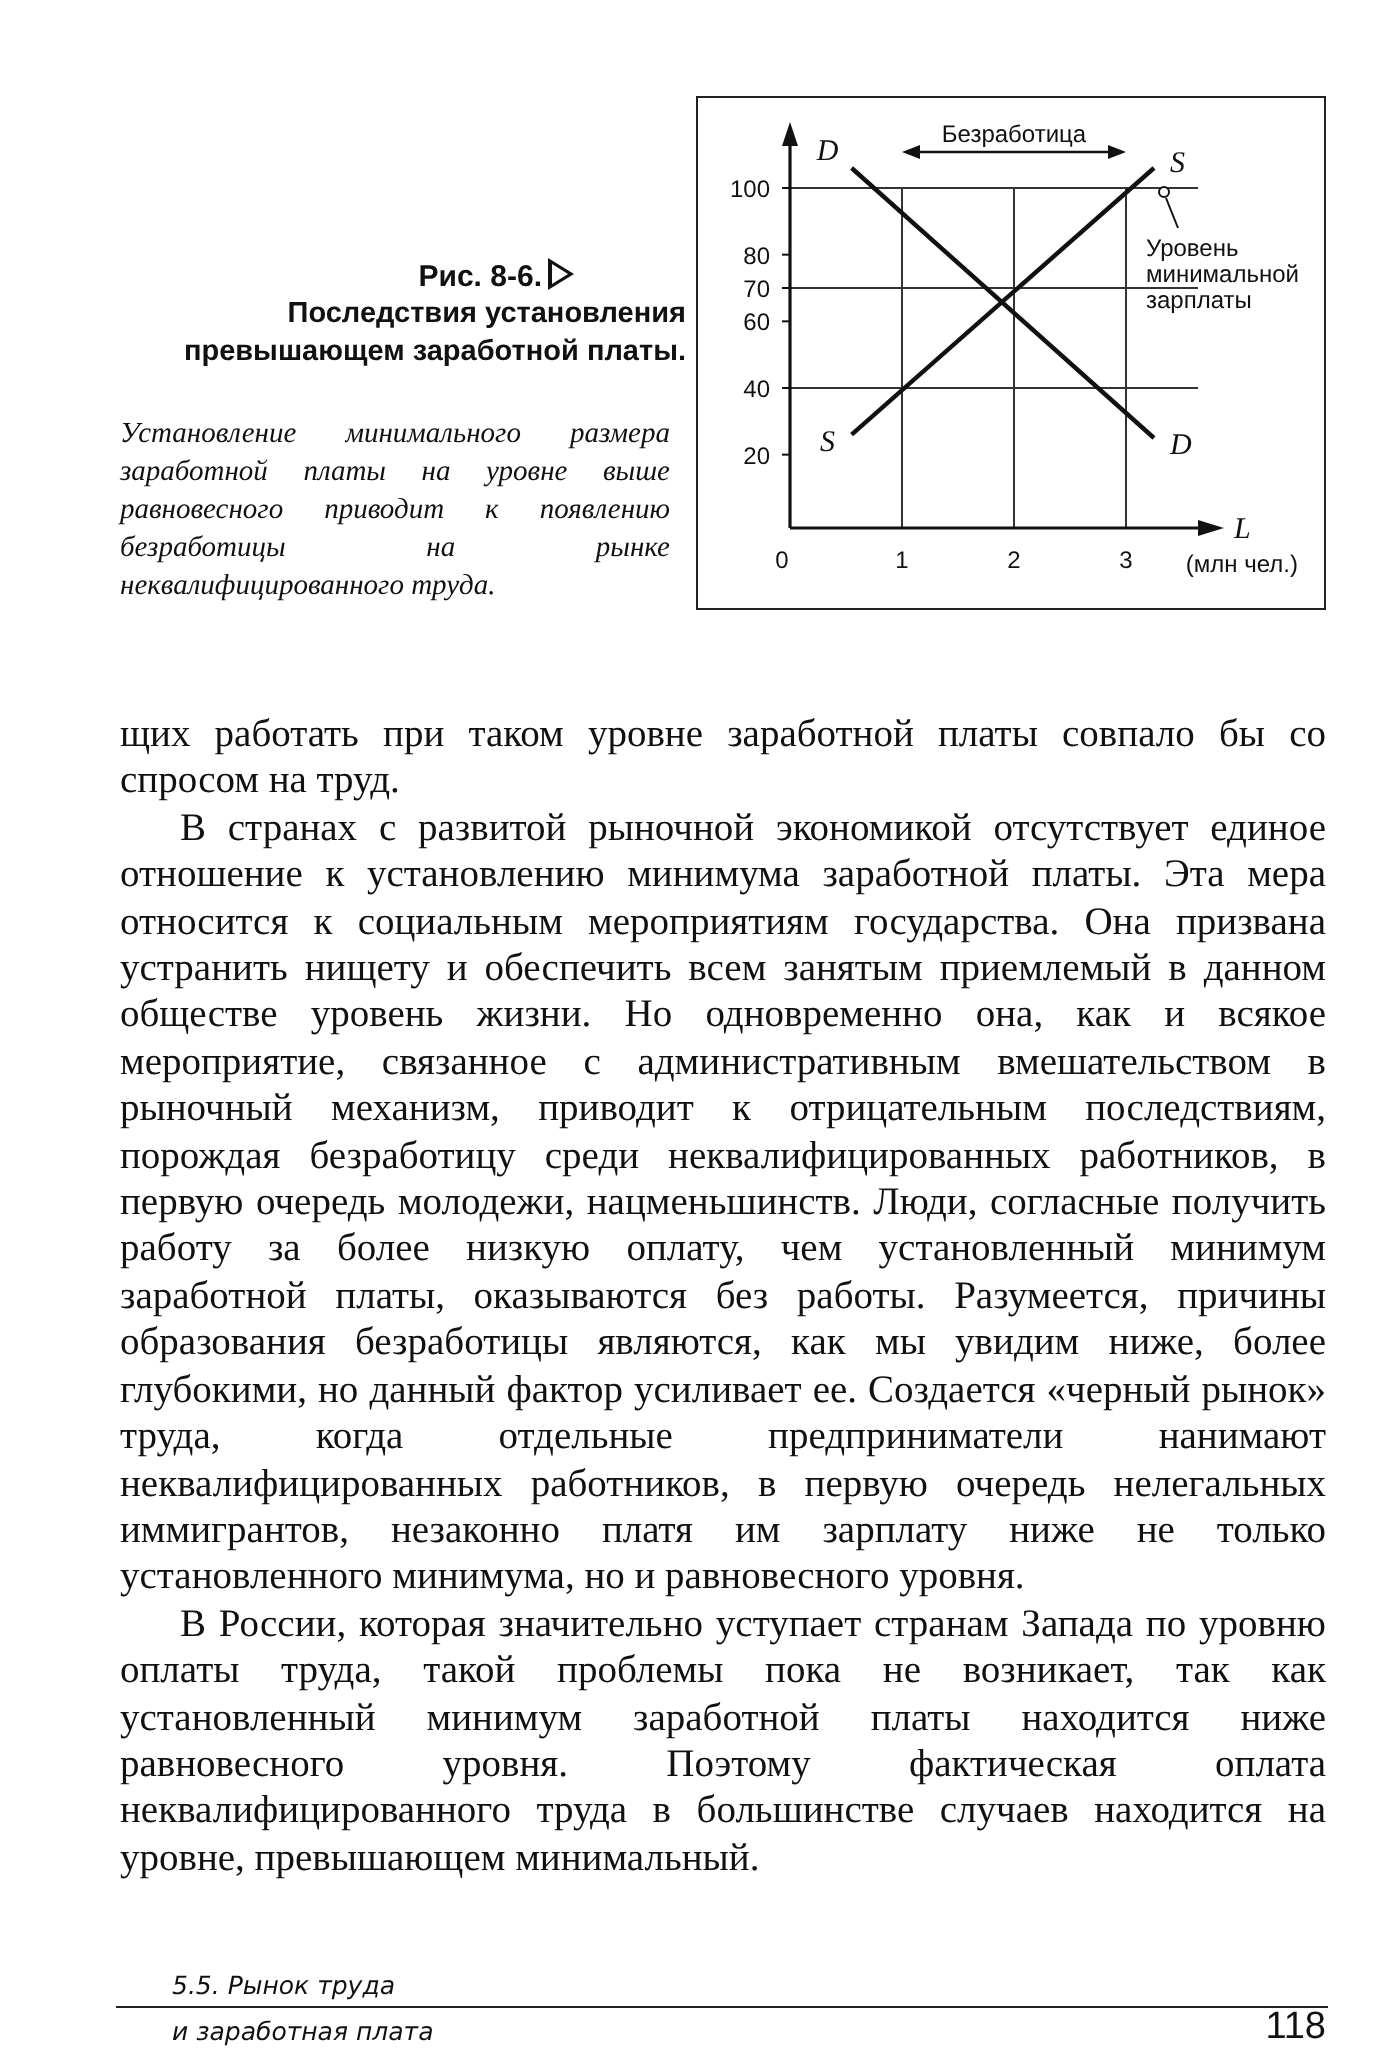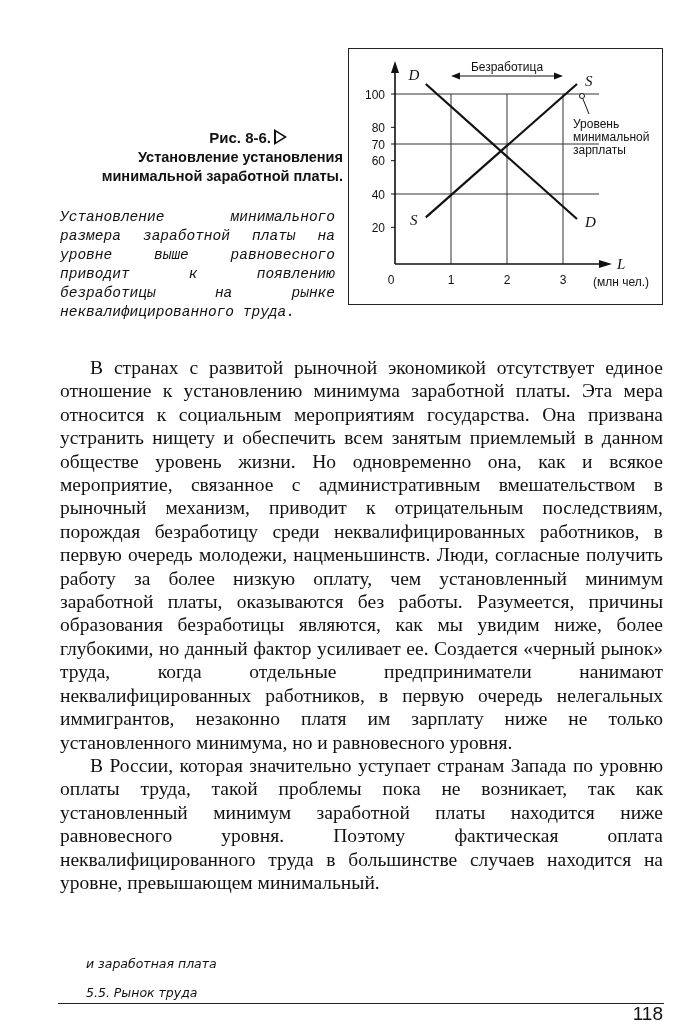--- a/index.html
+++ b/index.html
@@ -1,39 +1,39 @@
 <!DOCTYPE html>
 <html><head>
 <meta charset="utf-8">
 <style>
   html, body { margin: 0; padding: 0; background: #fff; }
   body { width: 697px; height: 1024px; position: relative; overflow: hidden; color: #111; }
   .caption-num { position: absolute; right: 410px; top: 127px; font-family: "Liberation Sans", sans-serif; font-weight: bold; font-size: 15px; margin-left: 36px; }
   .caption-tri { display: inline-block; width: 0; height: 0; border-top: 8px solid transparent; border-bottom: 8px solid transparent; border-left: 13px solid #111; position: relative; top: 2px; margin-left: 3px; }
   .caption-tri::after { content: ""; position: absolute; left: -11px; top: -5px; border-top: 5px solid transparent; border-bottom: 5px solid transparent; border-left: 8px solid #fff; }
   .caption-title { position: absolute; right: 354px; top: 148px; width: 260px; text-align: right; font-family: "Liberation Sans", sans-serif; font-weight: bold; font-size: 14.5px; line-height: 19px; }
-  .caption-desc { position: absolute; left: 60px; top: 208px; width: 275px; font-family: Liberation Mono, monospace; font-style: italic; font-size: 14.5px; line-height: 19px; text-align: justify; text-align-last: left; }
+  .caption-desc { position: absolute; left: 60px; top: 208px; width: 275px; font-family: Liberation Serif, serif; font-style: italic; font-size: 14.5px; line-height: 19px; text-align: justify; text-align-last: left; }
   .chart-frame { position: absolute; left: 348px; top: 48px; width: 315px; height: 257px; border: 1.5px solid #222; box-sizing: border-box; }
   svg#chart { position: absolute; left: 0; top: 0; }
   .body-text { position: absolute; left: 60px; top: 356px; width: 603px; font-family: "Liberation Serif", serif; font-size: 19.5px; line-height: 23.4px; text-align: justify; }
   .body-text p { margin: 0; }
   .body-text p.indent { text-indent: 30px; }
   .body-text p.last-left { text-align-last: left; }
   .footer-line { position: absolute; left: 58px; top: 1003px; width: 606px; height: 0; border-top: 1.5px solid #222; }
   .footer-sec1 { position: absolute; left: 86px; top: 985px; font-family: "DejaVu Sans", sans-serif; font-style: italic; font-size: 12.5px; }
-  .footer-sec2 { position: absolute; left: 86px; top: 956px; font-family: "DejaVu Sans", sans-serif; font-style: italic; font-size: 12.5px; }
+  .footer-sec2 { position: absolute; left: 86px; top: 1008px; font-family: "DejaVu Sans", sans-serif; font-style: italic; font-size: 12.5px; }
   .page-num { position: absolute; right: 34px; top: 1003px; font-family: "Liberation Sans", sans-serif; font-size: 19px; }
 </style>
 </head>
 <body>
 
 <div class="caption-num">
   <span>Рис. 8-6.</span><span class="caption-tri"></span>
 </div>
-<div class="caption-title">Установление установления минимальной заработной платы.</div>
+<div class="caption-title">Последствия установления превышающем заработной платы.</div>
 <div class="caption-desc">Установление минимального размера заработной платы на уровне выше равновесного приводит к появлению безработицы на рынке неквалифицированного труда.</div>
 
 <div class="chart-frame">
   <svg id="chart" width="315" height="257">
     <g id="grid">
         <line x1="46" y1="45" x2="250" y2="45" stroke="#333" stroke-width="1"></line>
         <line x1="46" y1="95" x2="250" y2="95" stroke="#333" stroke-width="1"></line>
         <line x1="46" y1="145" x2="250" y2="145" stroke="#333" stroke-width="1"></line>
         <line x1="102" y1="45" x2="102" y2="215" stroke="#333" stroke-width="1"></line>
         <line x1="158" y1="45" x2="158" y2="215" stroke="#333" stroke-width="1"></line>
@@ -79,20 +79,21 @@
         <circle cx="233" cy="47" r="2.5" fill="#fff" stroke="#111" stroke-width="1"></circle>
         <line x1="234" y1="50" x2="240" y2="65" stroke="#111" stroke-width="1"></line>
         <text x="224" y="79" font-family="Liberation Sans, sans-serif" font-size="12" fill="#111">Уровень</text>
         <text x="224" y="92" font-family="Liberation Sans, sans-serif" font-size="12" fill="#111">минимальной</text>
         <text x="224" y="105" font-family="Liberation Sans, sans-serif" font-size="12" fill="#111">зарплаты</text>
       </g>
   </svg>
 </div>
 
 <div class="body-text">
+  <p class="last-left">щих работать при таком уровне заработной платы совпало бы со спросом на труд.</p>
   <p class="indent last-left">В странах с развитой рыночной экономикой отсутствует единое отношение к установлению минимума заработной платы. Эта мера относится к социальным мероприятиям государства. Она призвана устранить нищету и обеспечить всем занятым приемлемый в данном обществе уровень жизни. Но одновременно она, как и всякое мероприятие, связанное с административным вмешательством в рыночный механизм, приводит к отрицательным последствиям, порождая безработицу среди неквалифицированных работников, в первую очередь молодежи, нацменьшинств. Люди, согласные получить работу за более низкую оплату, чем установленный минимум заработной платы, оказываются без работы. Разумеется, причины образования безработицы являются, как мы увидим ниже, более глубокими, но данный фактор усиливает ее. Создается «черный рынок» труда, когда отдельные предприниматели нанимают неквалифицированных работников, в первую очередь нелегальных иммигрантов, незаконно платя им зарплату ниже не только установленного минимума, но и равновесного уровня.</p>
   <p class="indent last-left">В России, которая значительно уступает странам Запада по уровню оплаты труда, такой проблемы пока не возникает, так как установленный минимум заработной платы находится ниже равновесного уровня. Поэтому фактическая оплата неквалифицированного труда в большинстве случаев находится на уровне, превышающем минимальный.</p>
 </div>
 
 <div class="footer-sec1">5.5. Рынок труда</div>
 <div class="footer-line"></div>
 <div class="footer-sec2">и заработная плата</div>
 <div class="page-num">118</div>
 
 </body></html>

